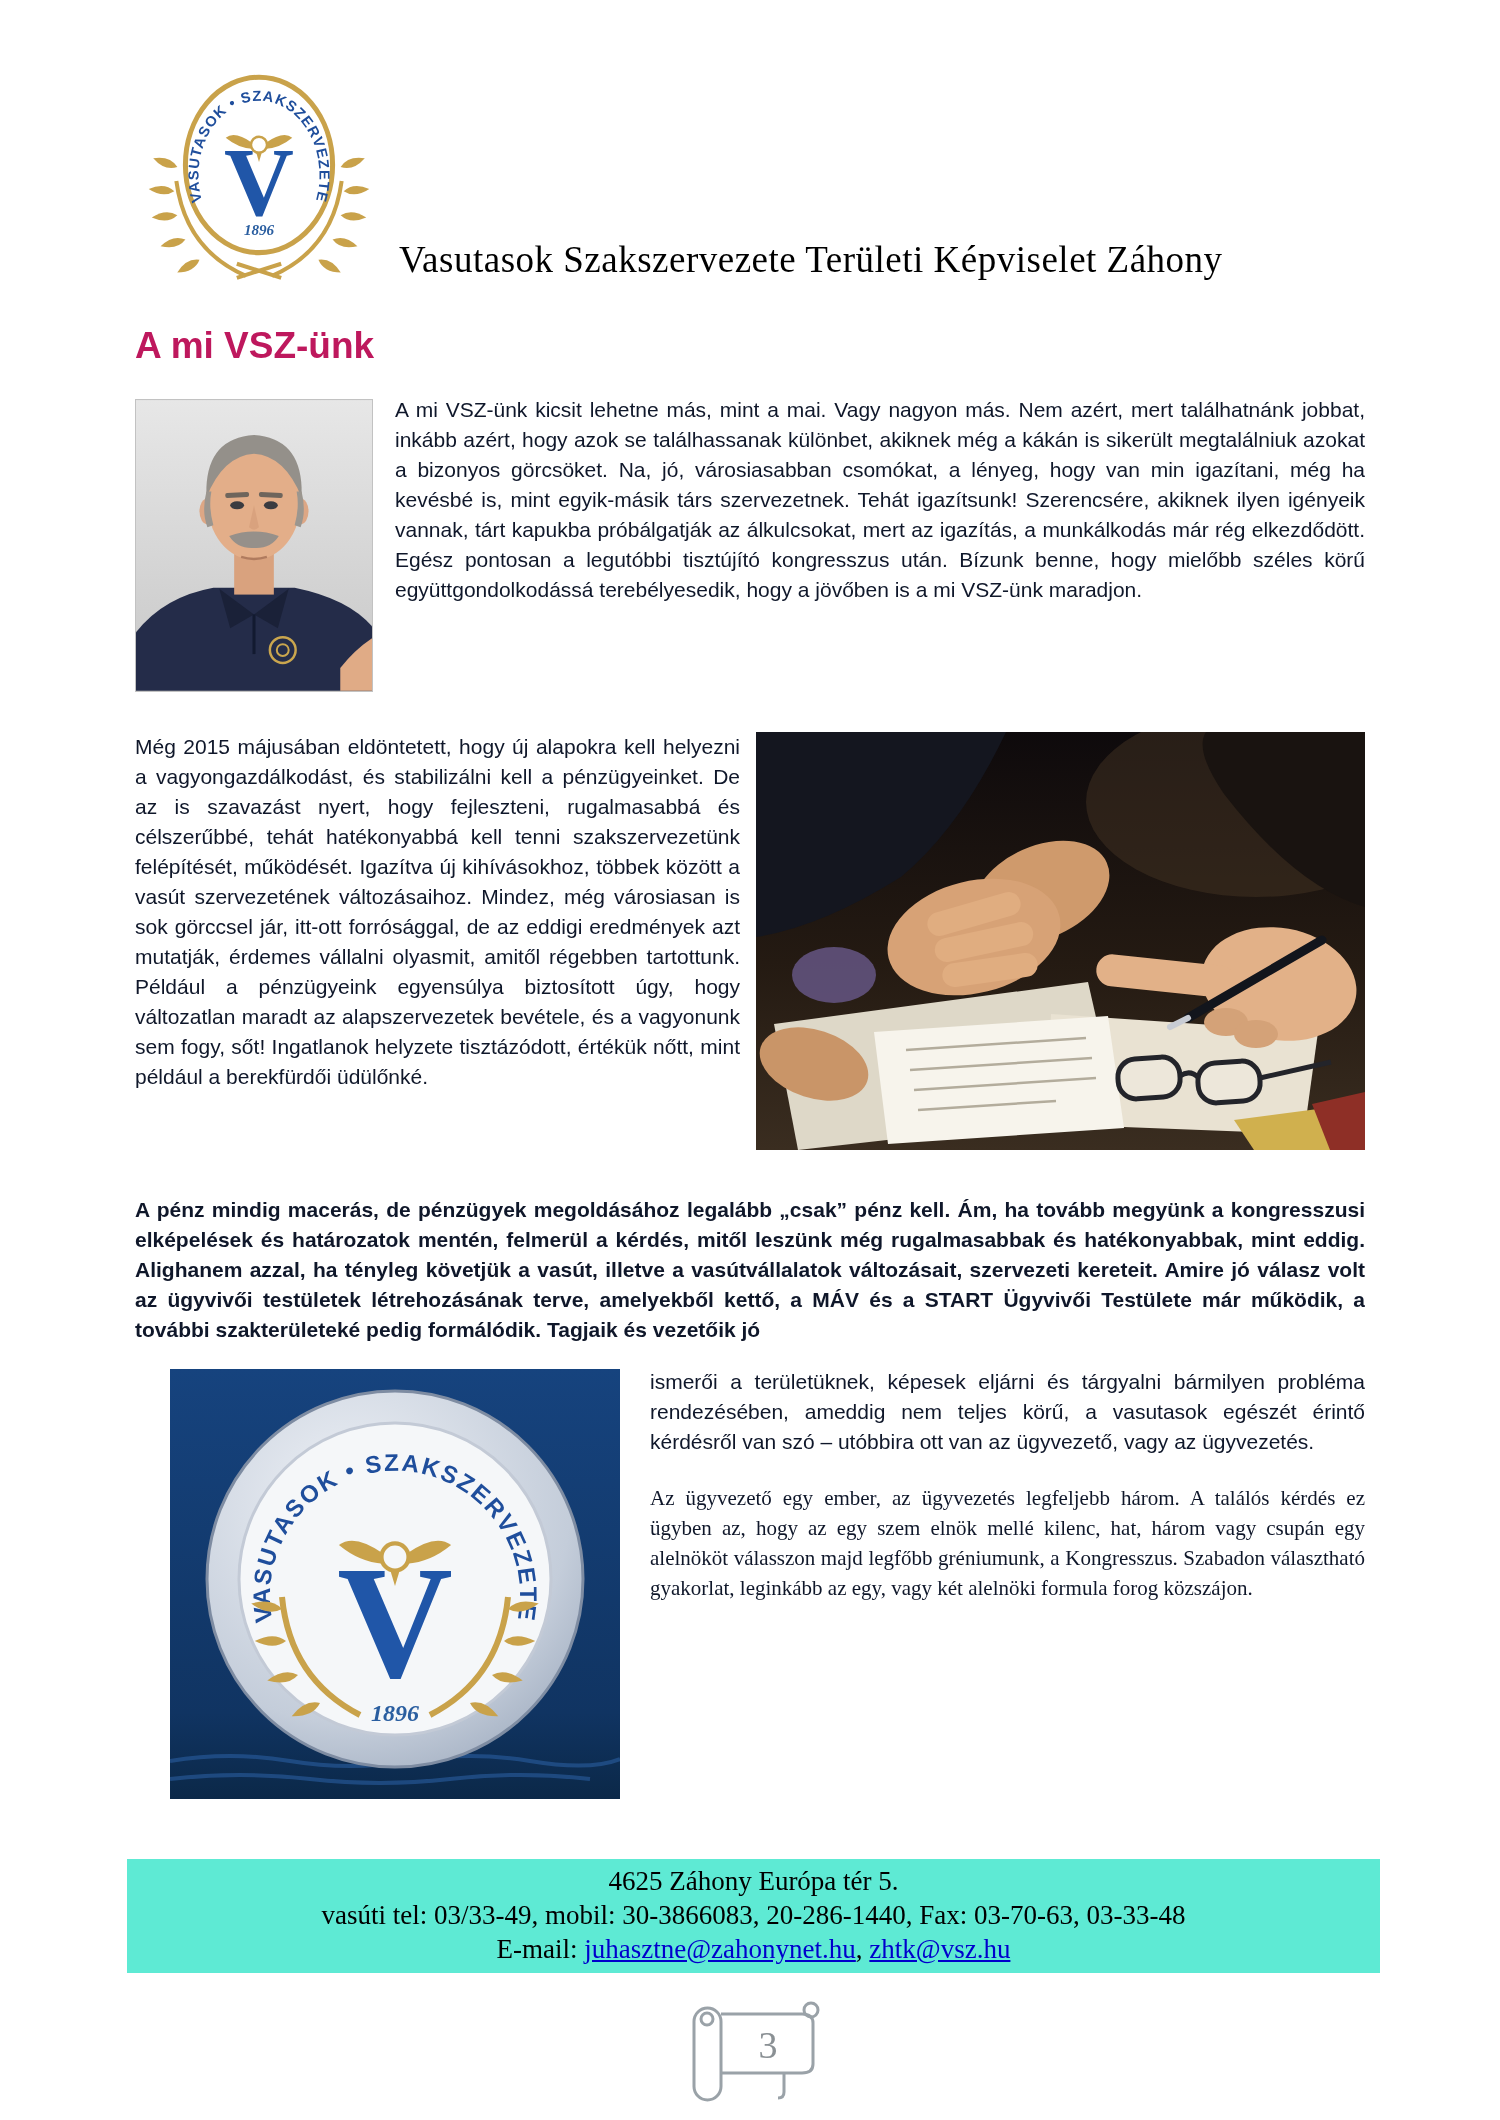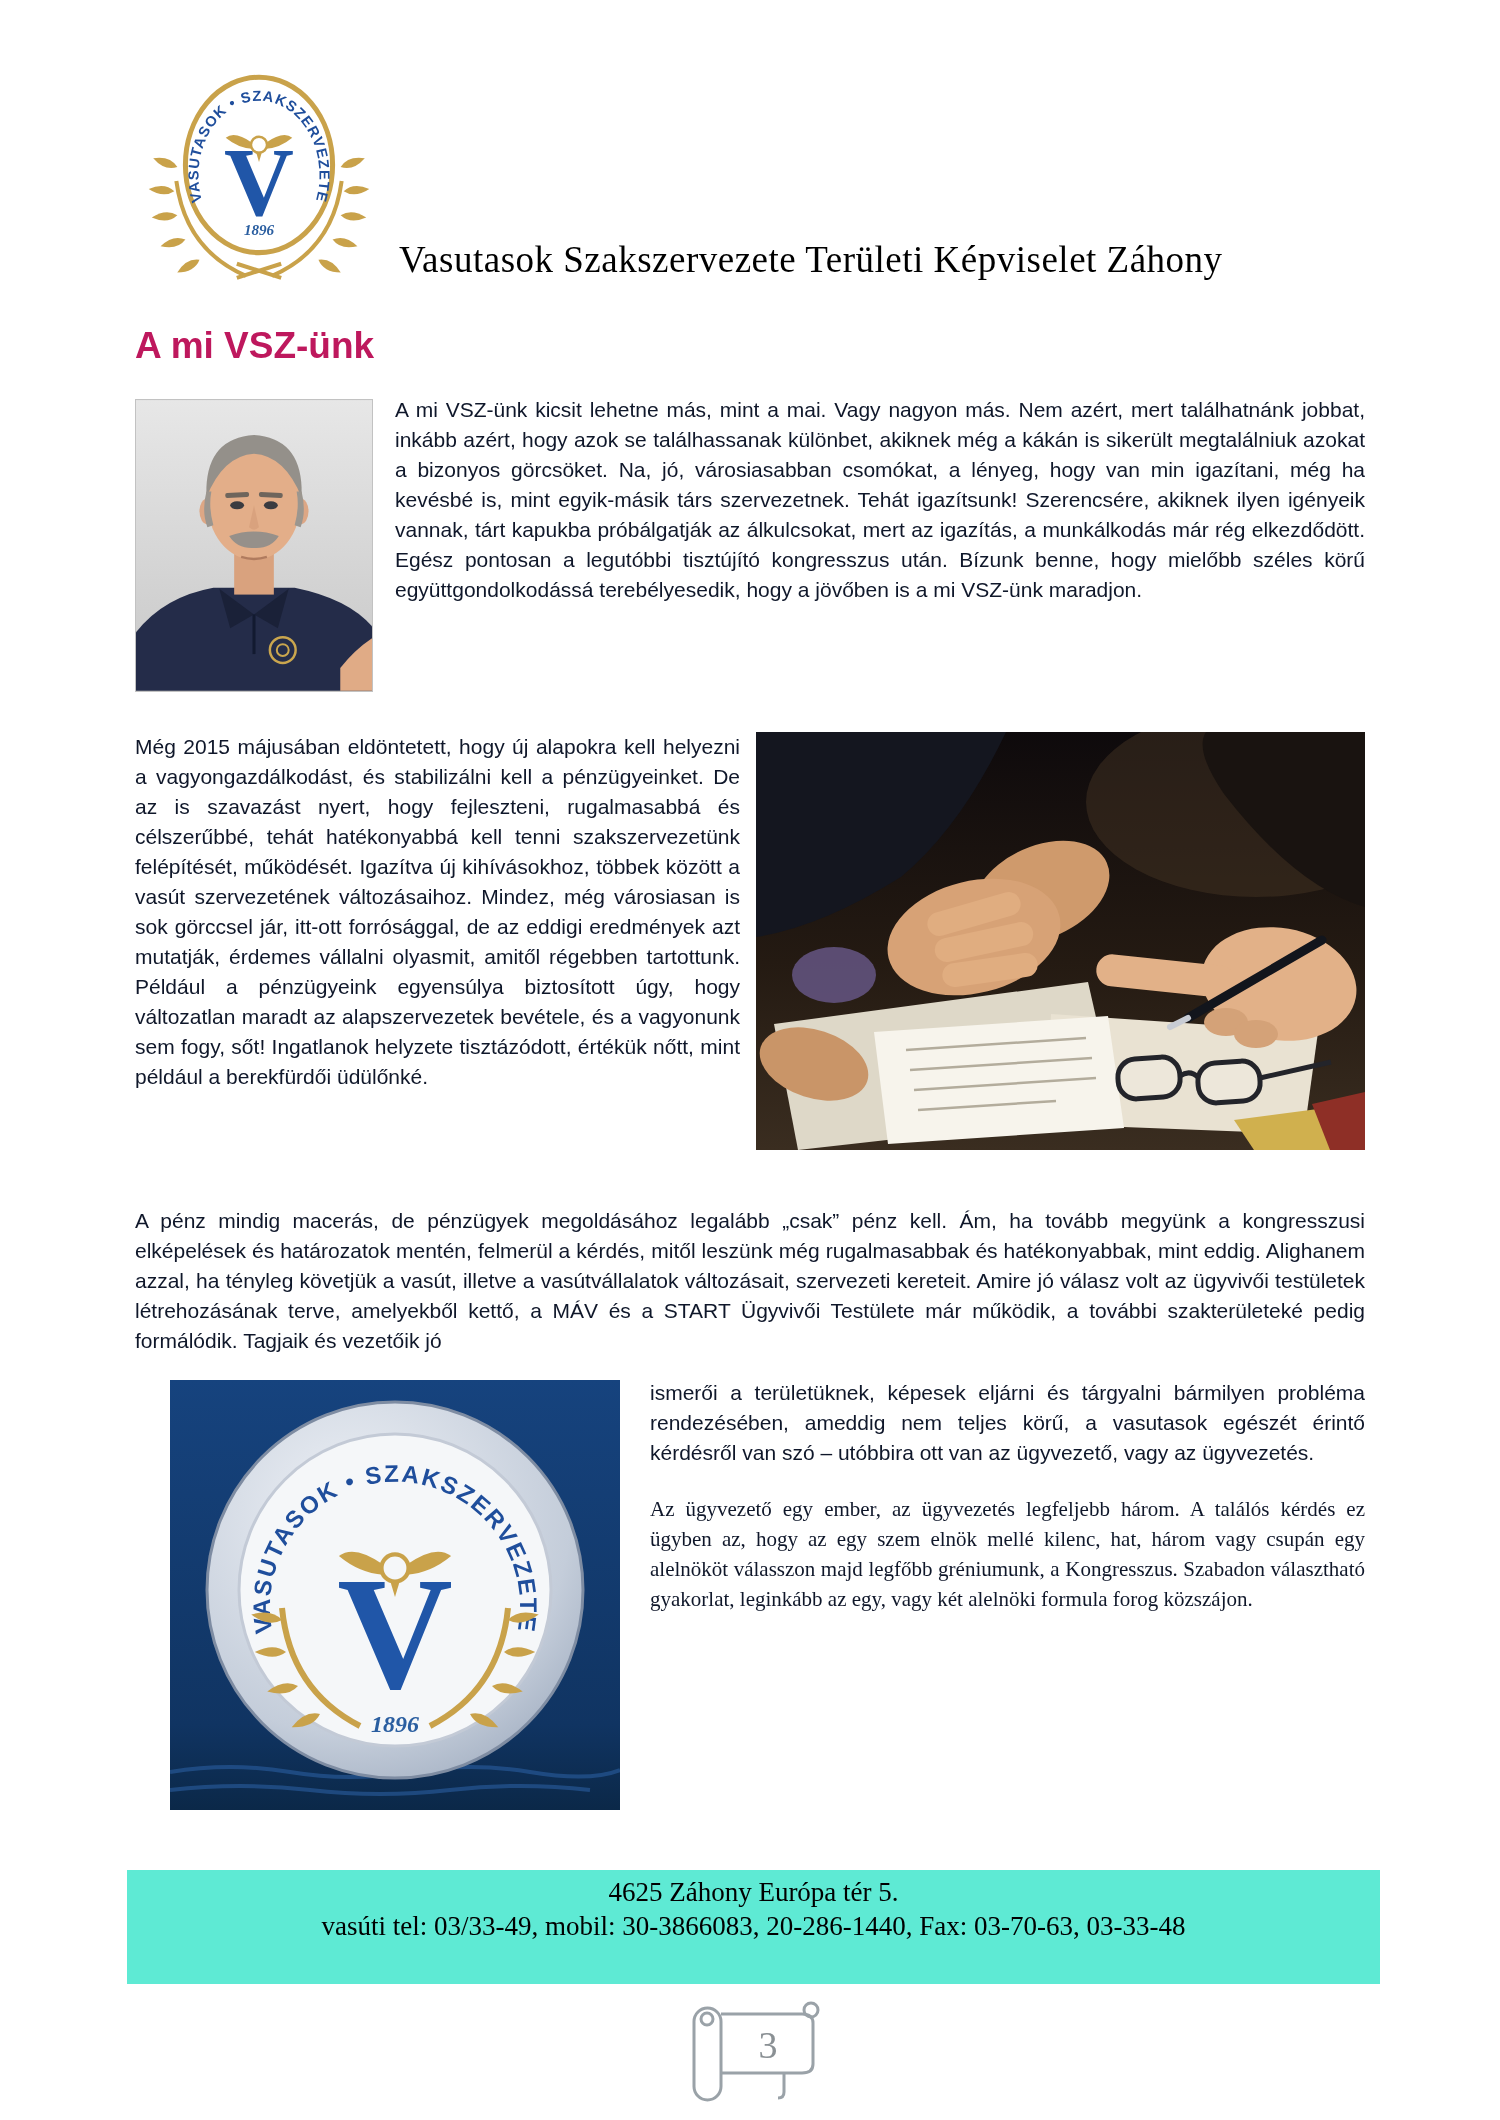--- a/index.html
+++ b/index.html
@@ -21,21 +21,21 @@
   }
 
   h1.article-heading {
     margin-top:30px; font-size:37px; font-weight:700; color:#be185d;
     font-family:"Liberation Sans", sans-serif;
   }
 
   .para { text-align:justify; font-size:21px; line-height:30px; color:#0f172a; overflow:hidden; }
   .s1 { margin-top:28px; }
   .s2 { margin-top:32px; }
-  .s3 { margin-top:48px; }
+  .s3 { margin-top:37px;font-weight:bold; }
   .wrap-section { margin-top:22px; overflow:hidden; }
   .wrap-section .para + .para { margin-top:26px;font-family:Liberation Serif, serif; }
 
   .img-float { display:block; }
   .float-left  { float:left; }
   .float-right { float:right; }
 
   .portrait-box { width:238px; height:293px; margin:4px 22px 8px 0; border:1px solid #c2c2c2; background:#d9d9d9; }
   .hands-box    { width:609px; height:418px; margin:0 0 8px 16px; background:#1a140f; }
   .medallion-box{ width:450px; height:430px; margin:2px 30px 10px 35px; background:#16437e; }
@@ -274,20 +274,21 @@
         <span>ismerői a területüknek, képesek eljárni és tárgyalni bármilyen probléma rendezésében, ameddig nem teljes körű, a vasutasok egészét érintő kérdésről van szó – utóbbira ott van az ügyvezető, vagy az ügyvezetés.</span>
       </div>
       <div class="para">
         <span>Az ügyvezető egy ember, az ügyvezetés legfeljebb három. A találós kérdés ez ügyben az, hogy az egy szem elnök mellé kilenc, hat, három vagy csupán egy alelnököt válasszon majd legfőbb gréniumunk, a Kongresszus. Szabadon választható gyakorlat, leginkább az egy, vagy két alelnöki formula forog közszájon.</span>
       </div>
     </div>
 
     <div class="footer-bar">
       <div>4625 Záhony Európa tér 5.</div>
       <div>vasúti tel: 03/33-49, mobil: 30-3866083, 20-286-1440, Fax: 03-70-63, 03-33-48</div>
+      <div><span>E-mail: </span><a href="#">juhasztne@zahonynet.hu</a><span>, </span><a href="#">zhtk@vsz.hu</a></div>
     </div>
   </div>
 
   <svg class="page-scroll" viewBox="0 0 152 116" aria-hidden="true">
     <g fill="none" stroke="#9aa2a8" stroke-width="3">
       <rect x="18" y="12" width="27" height="92" rx="13.5"></rect>
       <circle cx="31" cy="23" r="6"></circle>
       <path d="M45,18 H126 Q137,18 137,27 V68 Q137,77 126,77 H45"></path>
       <circle cx="135" cy="14" r="7"></circle>
       <path d="M108,77 V96 Q108,102 102,102"></path>

